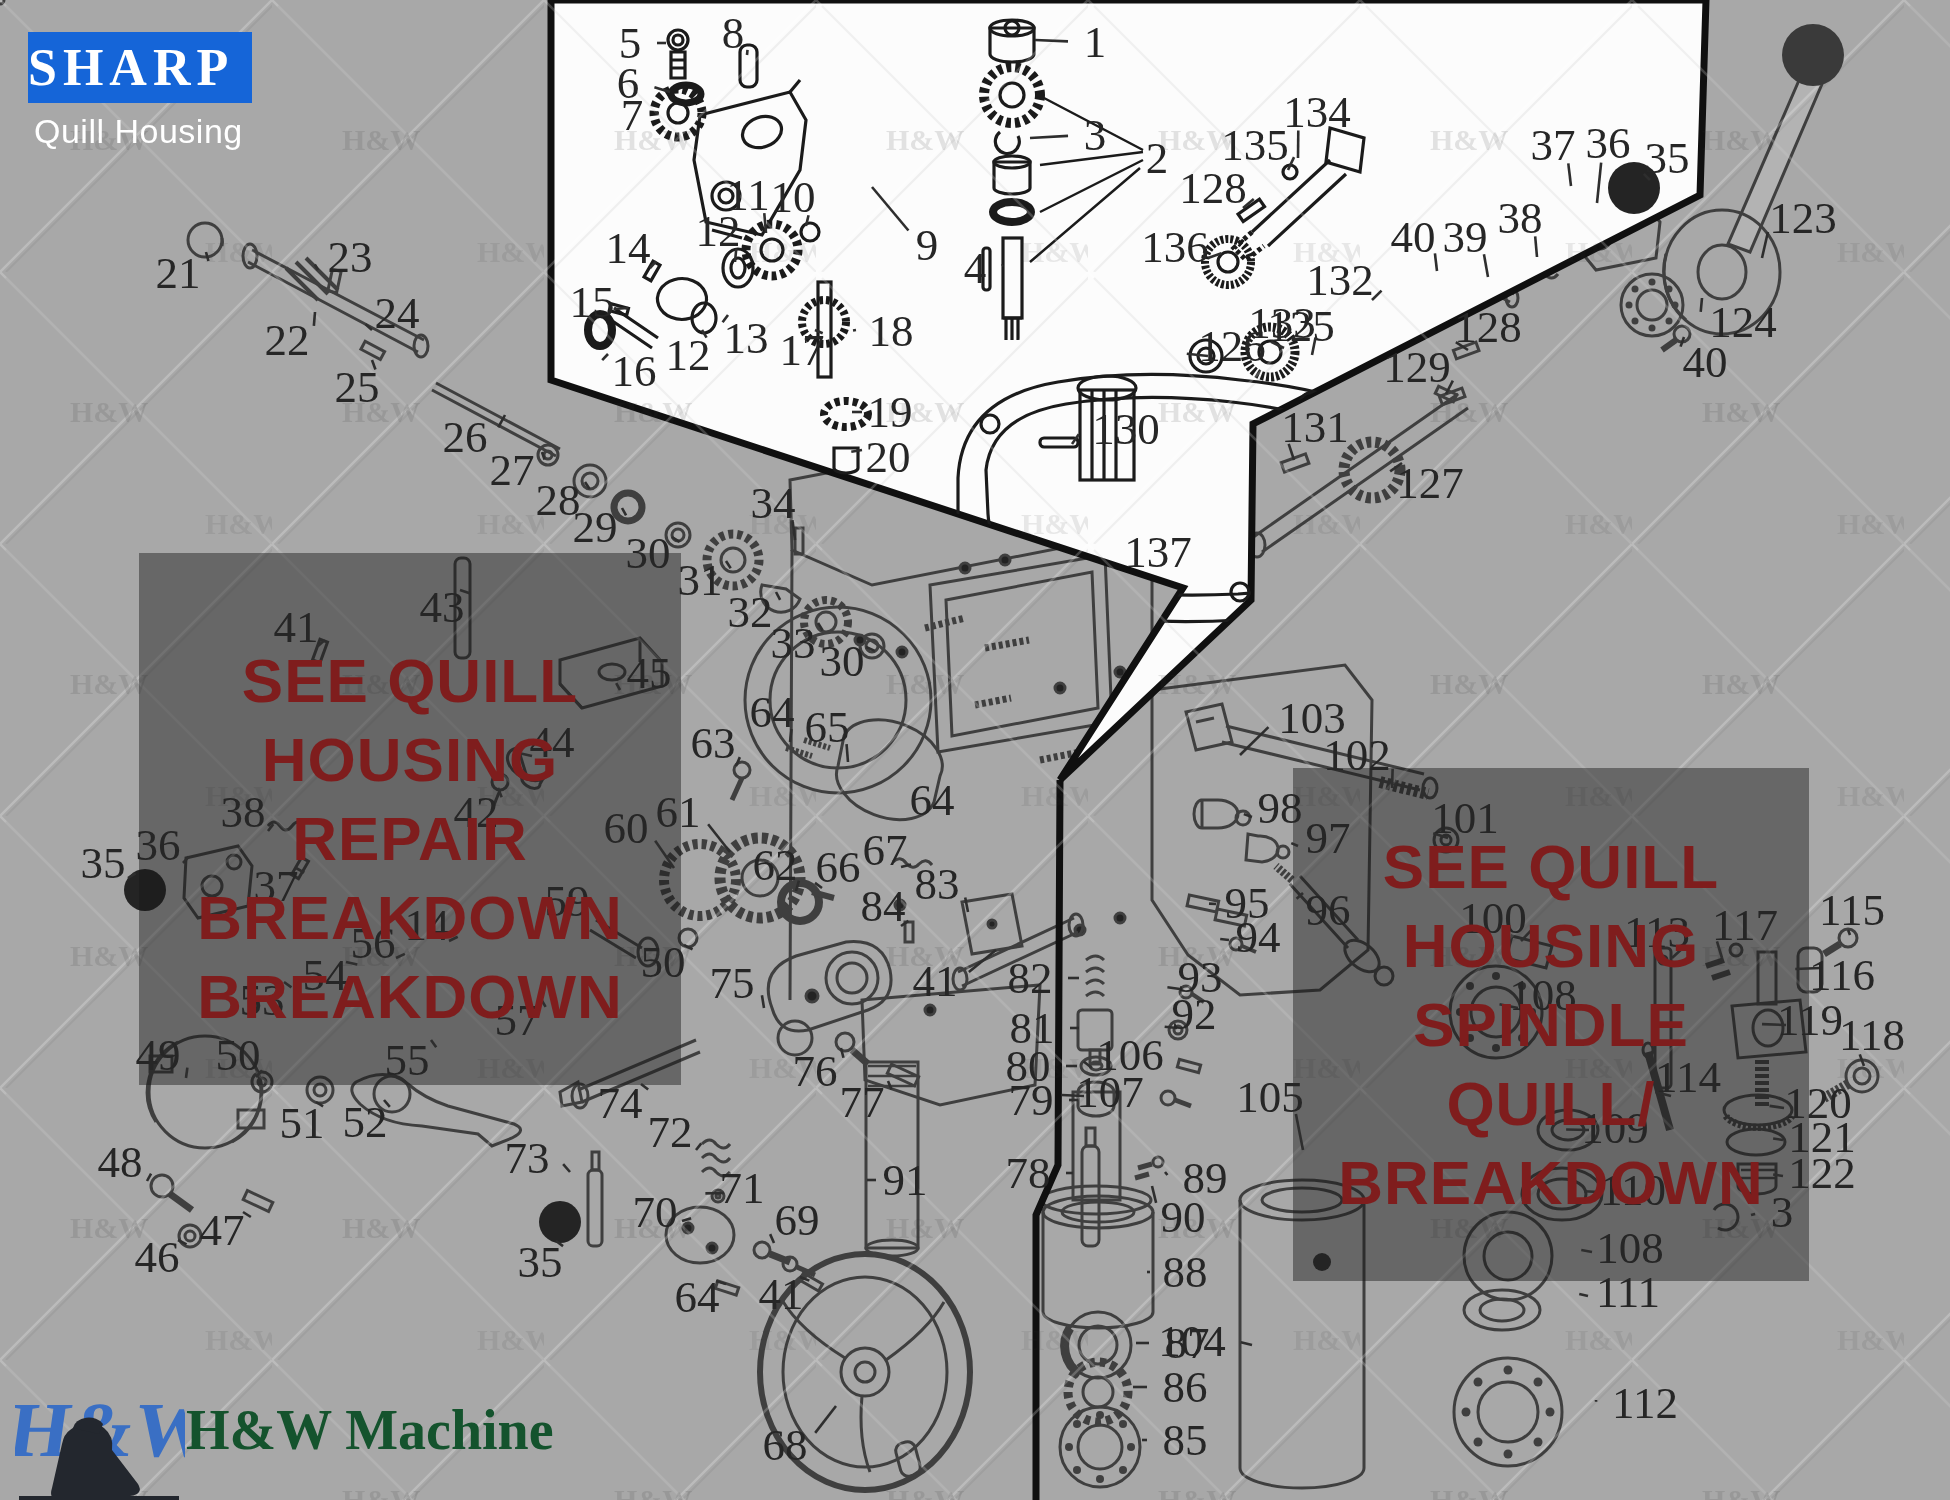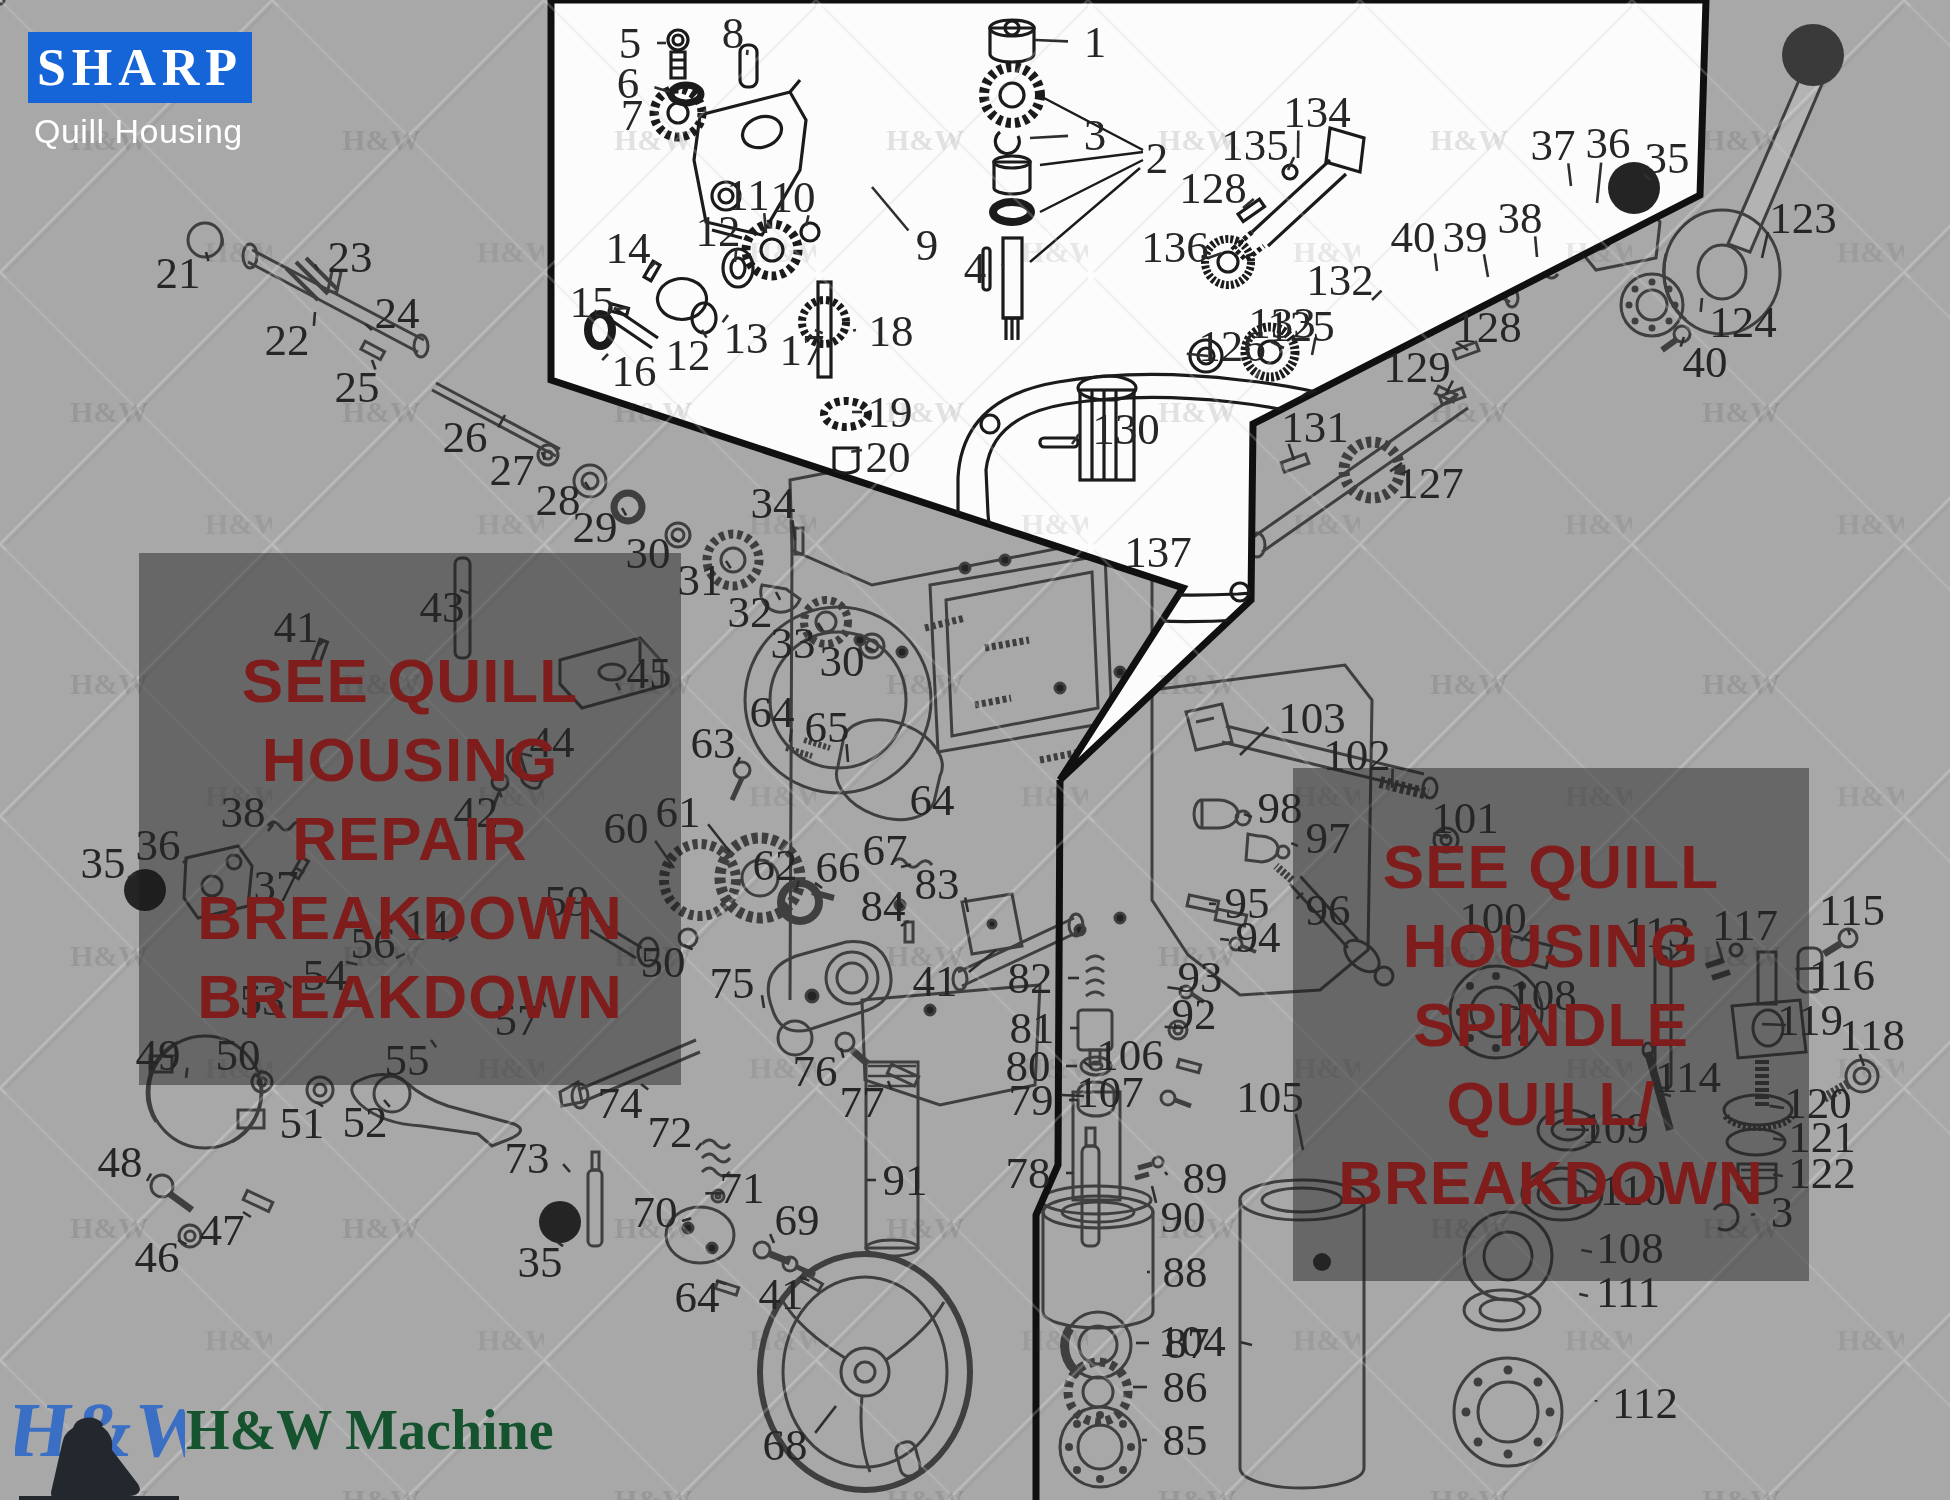--- a/index.html
+++ b/index.html
@@ -1,21 +1,21 @@
 <!DOCTYPE html>
 <html><head>
 <meta charset="utf-8">
 <style>
   html,body{margin:0;padding:0;background:#888;}
   #stage{position:relative;width:1950px;height:1500px;overflow:hidden;
          font-family:"Liberation Sans",sans-serif;background:#a8a8a8;}
   #stage svg{position:absolute;left:0;top:0;}
   
   .sharp-box{position:absolute;left:28px;top:32px;width:224px;height:71px;
-             display:flex;align-items:center;justify-content:center;}
+             display:flex;align-items:center;}
   .sharp-box span{color:#fff;font-family:"Liberation Serif",serif;font-weight:bold;
                   font-size:52px;letter-spacing:6px;}
   .quill-sub{position:absolute;left:34px;top:112px;color:#fff;font-size:34px;
              font-weight:400;letter-spacing:0.5px;}
   
   .notice{position:absolute;display:flex;flex-direction:column;align-items:center;
           color:#7f1d1d;font-weight:bold;text-align:center;font-size:62px;line-height:79px;
           letter-spacing:1px;}
   #notice-left{left:139px;top:553px;width:542px;height:532px;padding-top:88px;box-sizing:border-box;}
   #notice-right{left:1293px;top:768px;width:516px;height:513px;justify-content:center;}

